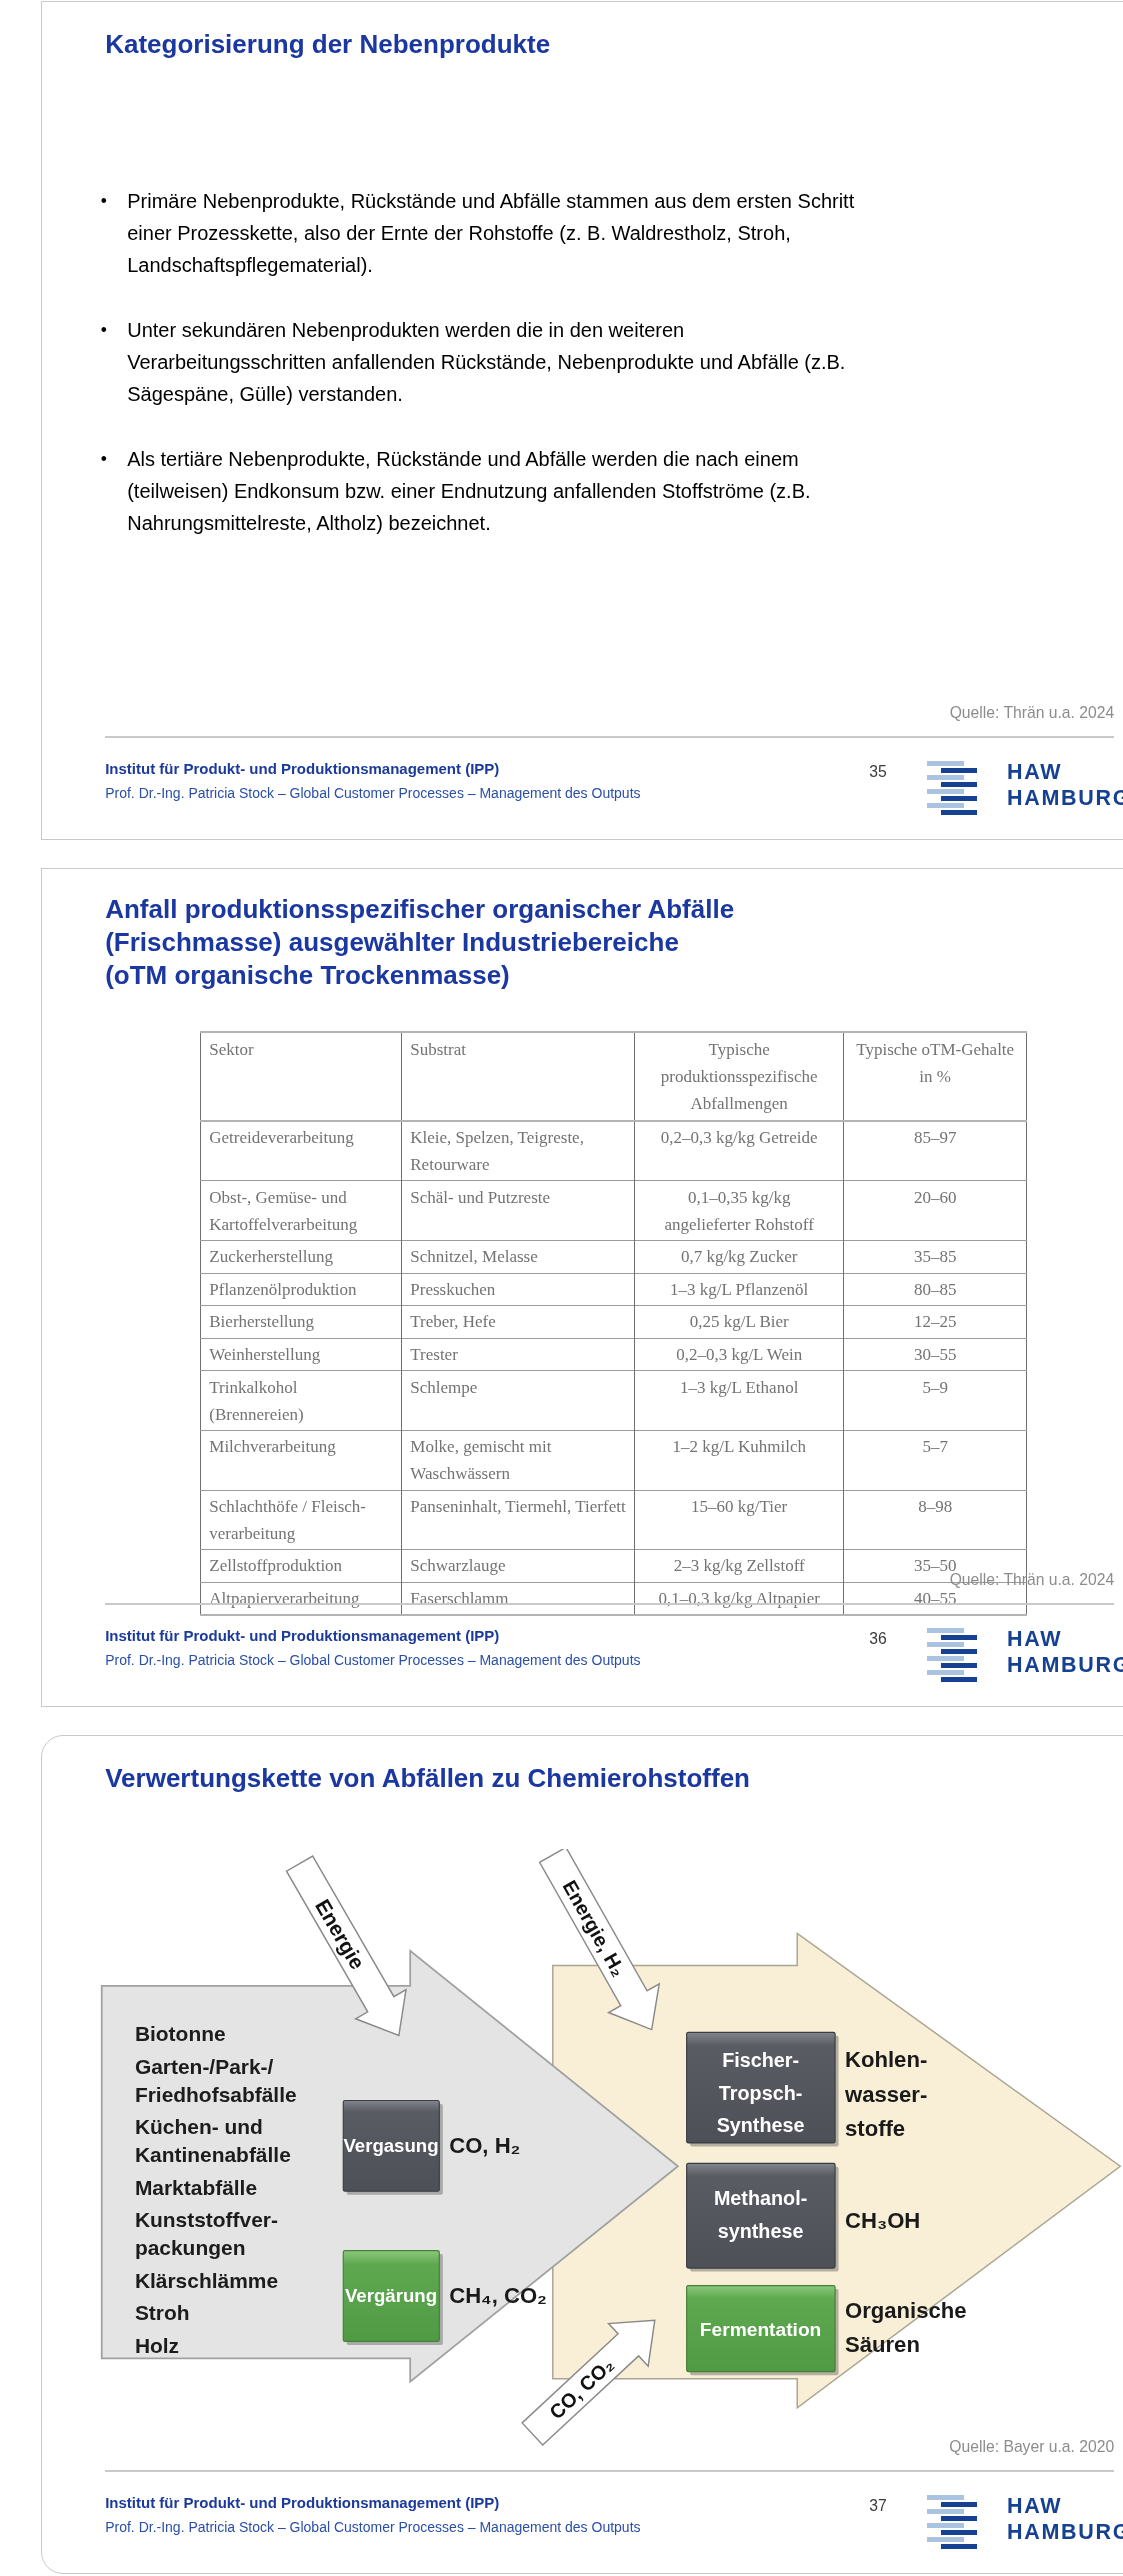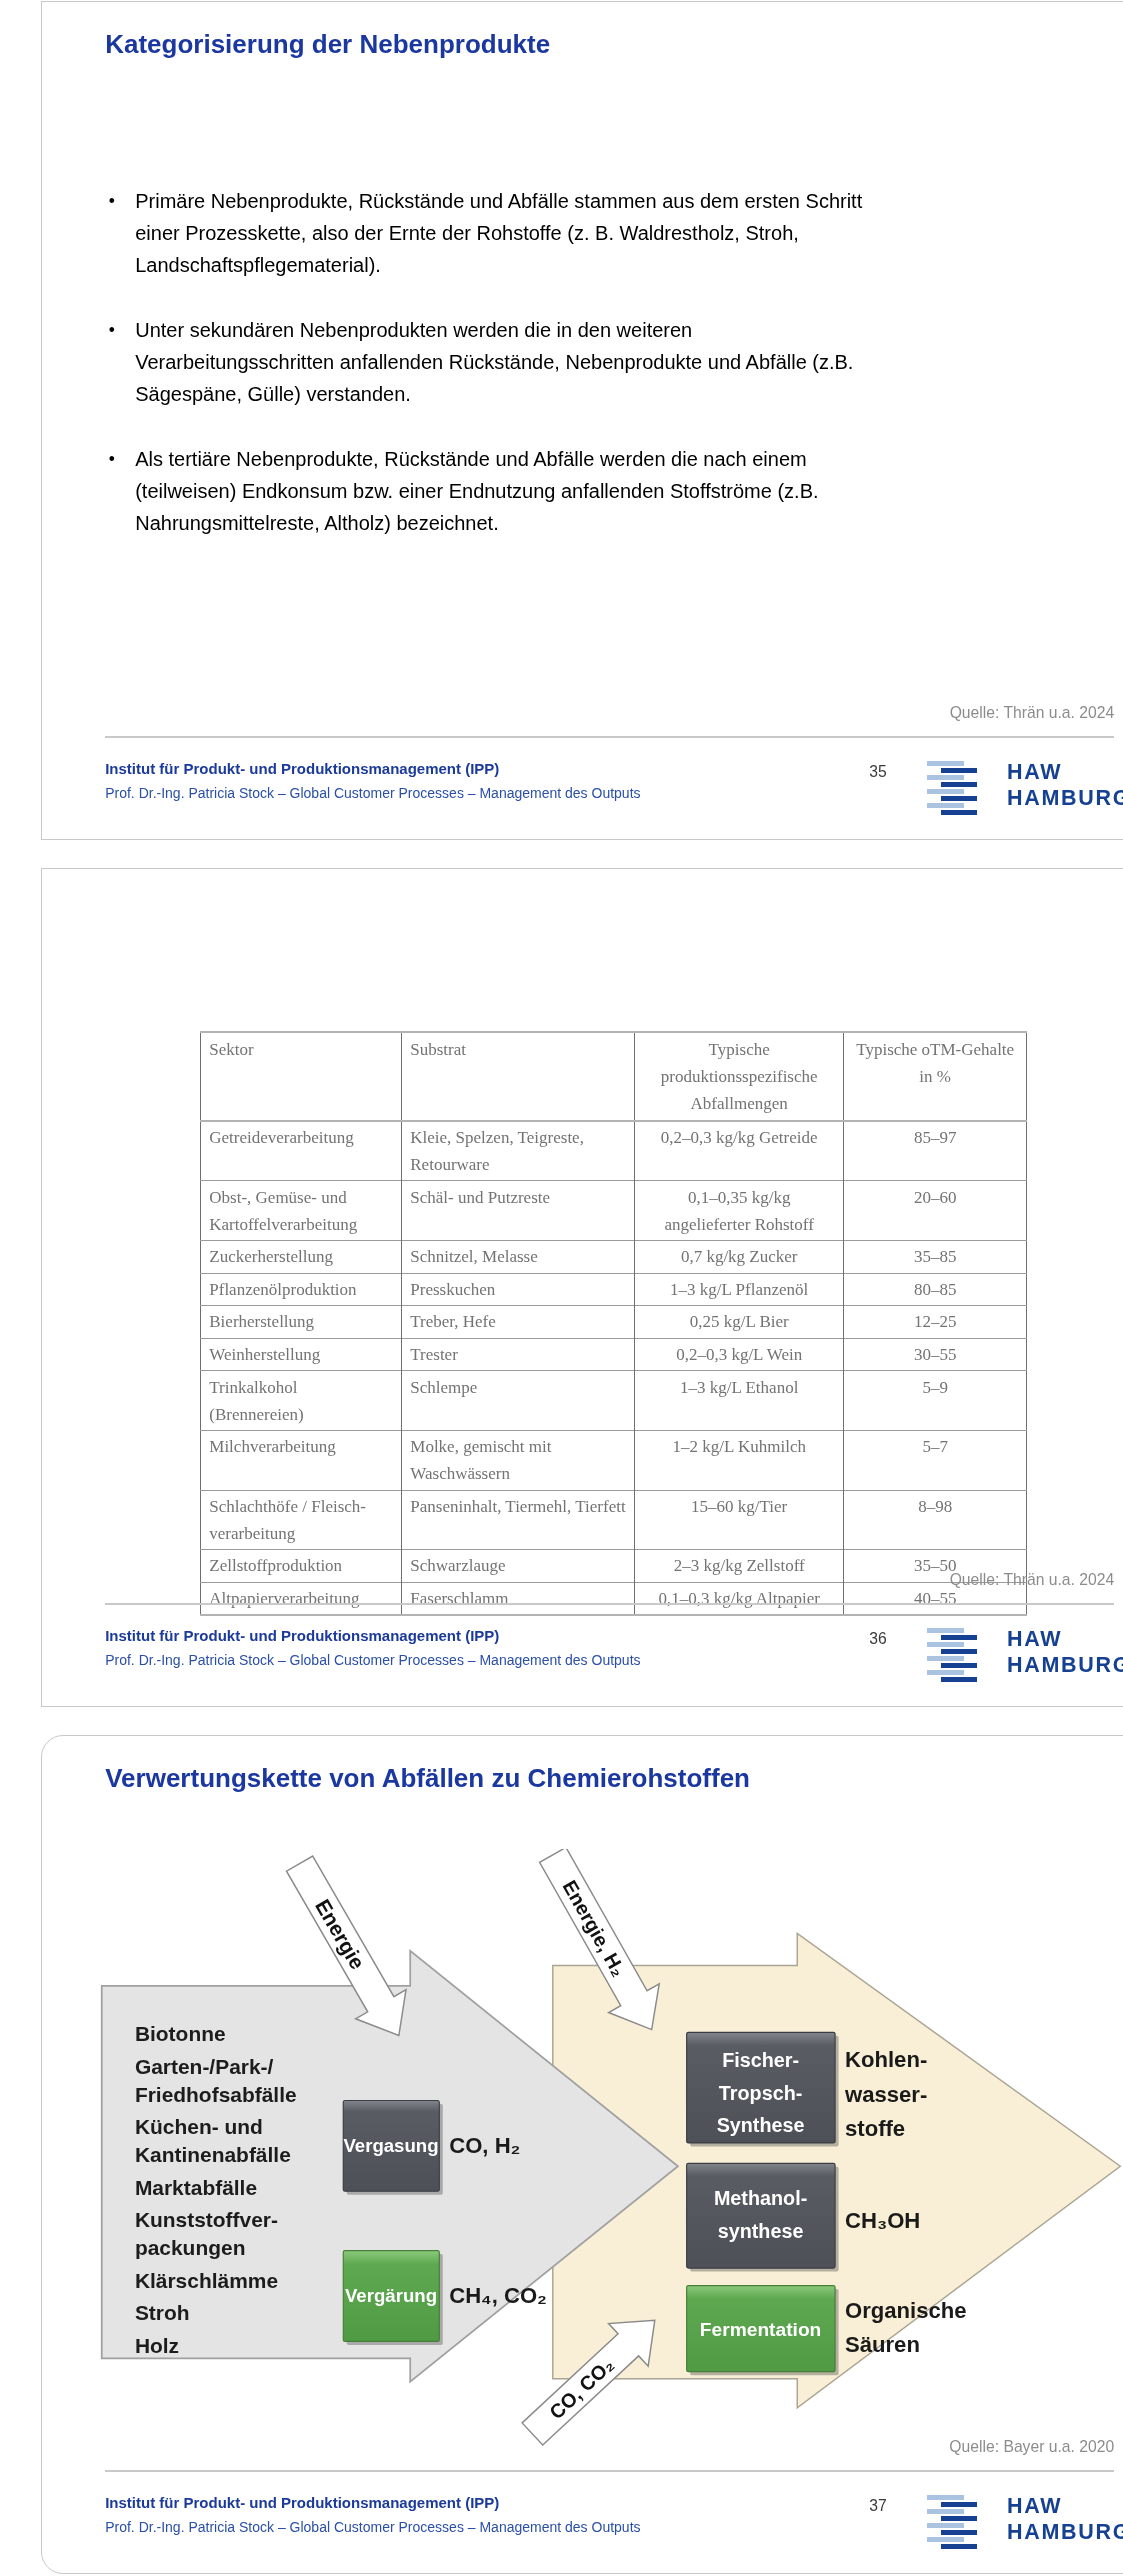--- a/index.html
+++ b/index.html
@@ -6,21 +6,21 @@
     --title-blue:#1b37a0; --footer-blue:#1b3a9c; --footer-blue-light:#2a4fa8;
     --source-gray:#8c8c8c; --page-number:#3a3a3a; --logo-dark:#164193; --logo-light:#a9c3e1;
     --border-gray:#c9c9c9; --gray-arrow:#e4e4e4; --beige-arrow:#f8efd6;
   }
   *{margin:0;padding:0;box-sizing:border-box;}
   html,body{width:1124px;height:2576px;background:#ffffff;font-family:"Liberation Sans","DejaVu Sans",sans-serif;}
   body{position:relative;overflow:hidden;}
   .slide{position:absolute;left:1.2px;width:1122px;height:839px;background:#fff;border:1.7px solid var(--border-gray);margin-left:40px;}
   #slide1{top:1.2px;} #slide2{top:868px;} #slide3{top:1735px;border-radius:22px;}
   .slide-title{position:absolute;left:63px;top:26px;font-size:26px;line-height:33px;font-weight:bold;color:var(--title-blue);}
-  .bullets{position:absolute;left:63px;top:183px;width:782px;list-style:none;}
+  .bullets{position:absolute;left:55px;top:183px;width:782px;list-style:none;}
   .bullets li{position:relative;padding-left:30px;margin-bottom:33px;font-size:20px;line-height:32px;color:#000;}
   .bullets li::before{content:"\2022";position:absolute;left:3.5px;top:0;font-size:17.5px;}
   .source{position:absolute;right:48px;top:702px;font-size:15.7px;color:var(--source-gray);}
   .divider{position:absolute;left:63px;top:734px;width:1009px;height:1.7px;background:var(--border-gray);}
   .footer-block{position:absolute;left:63px;top:758px;}
   .footer-line1{font-size:15px;font-weight:bold;color:var(--footer-blue);}
   .footer-line2{margin-top:8.1px;font-size:14px;color:var(--footer-blue-light);}
   .page-num{position:absolute;left:827px;top:761px;font-size:15.7px;color:var(--page-number);}
   .logo{position:absolute;left:885px;top:758px;display:flex;align-items:flex-start;gap:16px;}
   .logo-bars{width:51px;padding-top:1.2px;}
@@ -80,20 +80,25 @@
         <div class="bar dark"></div>
     </div>
     <div class="logo-text">
       <div>HAW</div>
       <div>HAMBURG</div>
     </div>
   </div>
 </div>
 
 <div class="slide" id="slide2">
+  <div class="slide-title" style="top:24.4px;">
+    <div>Anfall produktionsspezifischer organischer Abfälle</div>
+    <div>(Frischmasse) ausgewählter Industriebereiche</div>
+    <div>(oTM organische Trockenmasse)</div>
+  </div>
   <table class="mtable">
     <colgroup>
         <col style="width:201px">
         <col style="width:233px">
         <col style="width:209px">
         <col style="width:183px">
       </colgroup>
   <thead>
         <tr>
           <th class="c0">Sektor</th>

